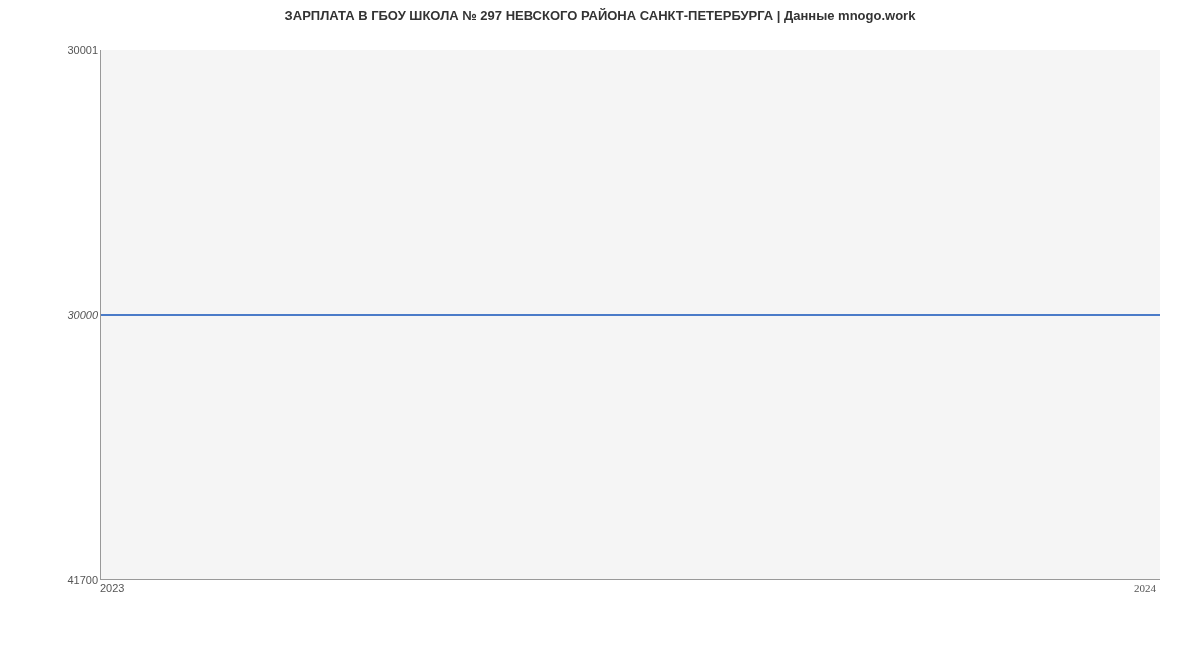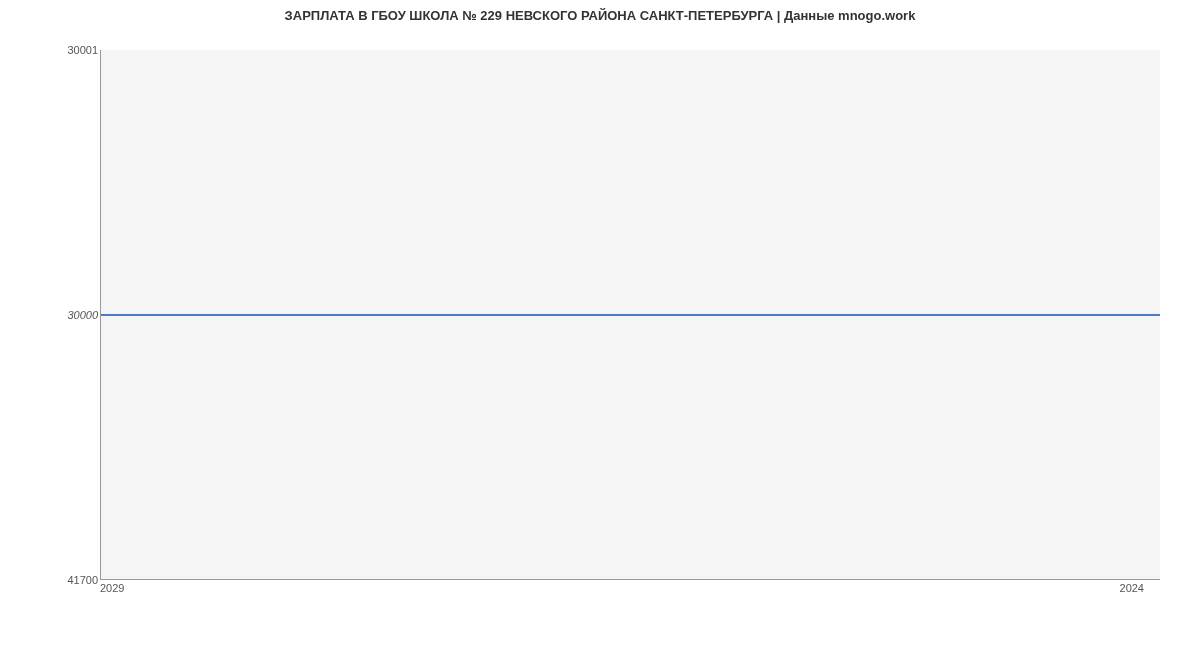--- a/index.html
+++ b/index.html
@@ -61,29 +61,29 @@
       position: absolute;
       top: calc(100% - 18px);
       font-size: 11px;
       color: #555;
       transform: translateX(-50%);
     }
   </style>
 </head>
 <body>
 
-<div class="chart-title">ЗАРПЛАТА В ГБОУ ШКОЛА № 229 НЕВСКОГО РАЙОНА САНКТ-ПЕТЕРБУРГА | Данные mnogo.work</div>
+<div class="chart-title">ЗАРПЛАТА В ГБОУ ШКОЛА № 297 НЕВСКОГО РАЙОНА САНКТ-ПЕТЕРБУРГА | Данные mnogo.work</div>
 
 <div class="chart-container">
 
   <div class="y-tick-label" style="top: 20px;">30001</div>
   <div class="y-tick-label" style="top: 50%; font-style: italic;">30000</div>
   <div class="y-tick-label" style="bottom: 14px; transform: translateY(0);">41700</div>
 
   <div class="plot-area">
     <div class="gridline-h" style="top: 50%;"></div>
     <div class="data-line" style="top: calc(50% - 1px);"></div>
   </div>
 
-  <div class="x-tick-label" style="left: 40px; transform: translateX(0);">2029</div>
-  <div class="x-tick-label" style="right: 26px; left: auto; transform: translateX(0);">2024</div>
+  <div class="x-tick-label" style="left: 40px; transform: translateX(0);">2023</div>
+  <div class="x-tick-label" style="right: 14px; left: auto; transform: translateX(0); font-family: Liberation Serif, serif;">2024</div>
 
 </div>
 
 </body></html>

